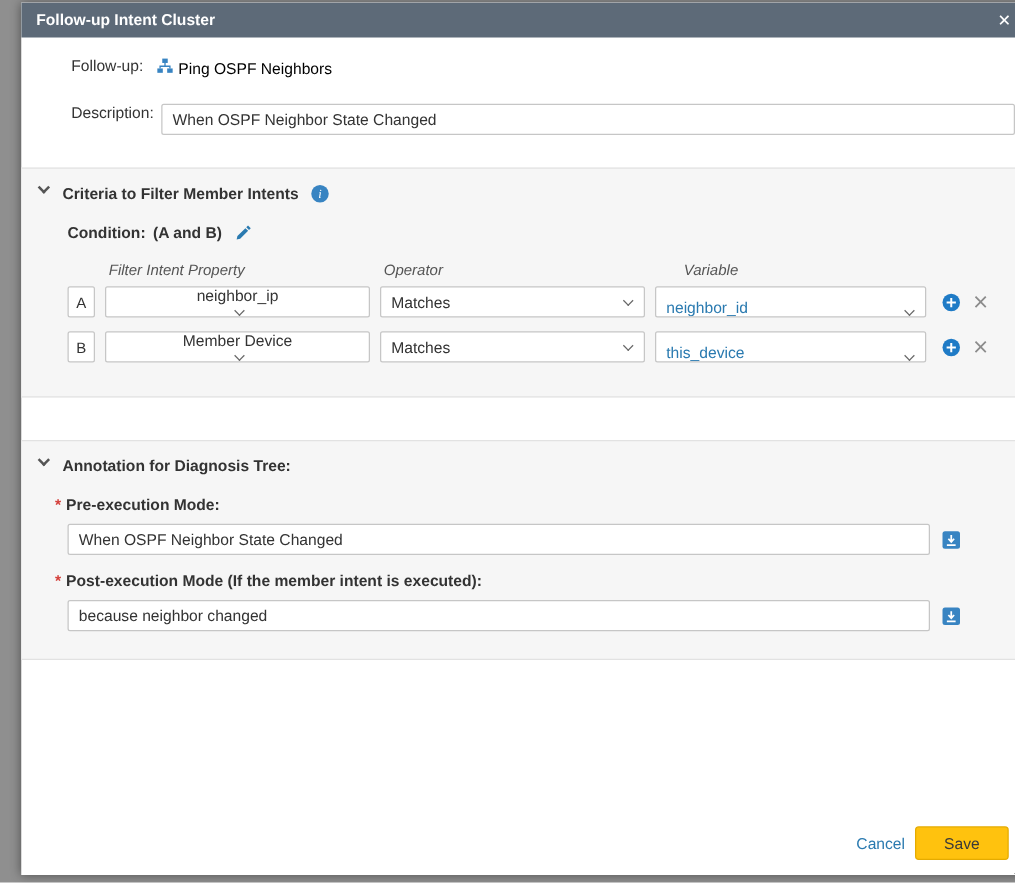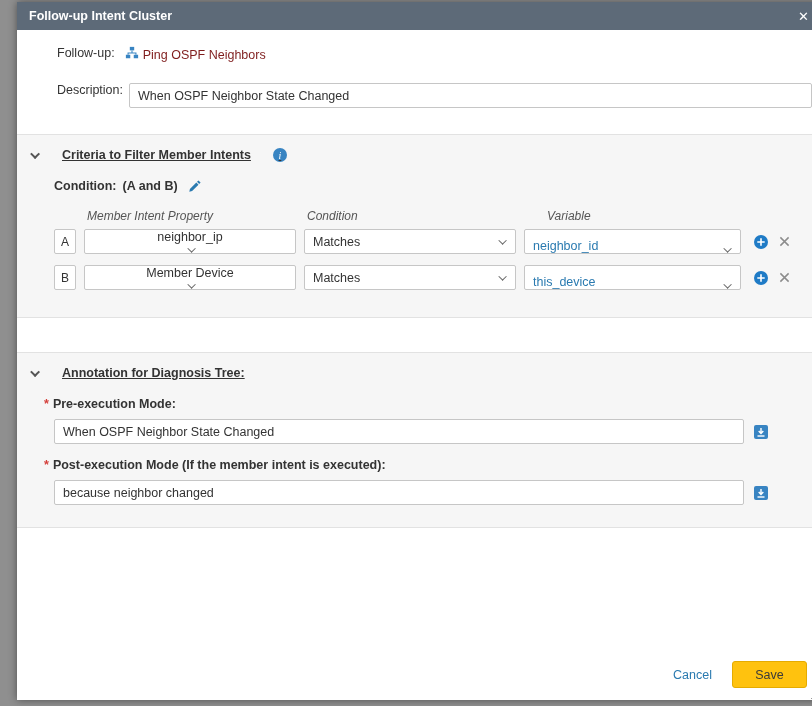--- a/index.html
+++ b/index.html
@@ -38,21 +38,21 @@
     cursor: pointer;
     line-height: 1;
     padding: 2px 4px;
   }
   .dialog-body { font-size: 12.5px; }
 
   .row { display: flex; align-items: flex-start; padding: 0 11px 0 15px; margin-left: 25px; }
   .followup-row { margin-top: 16px; }
   .followup-row .label { margin-right: 10px; }
   .followup-link-wrap { display: inline-flex; align-items: center; gap: 4px; }
-  .link { color: #7f1d1d; text-decoration: none; cursor: pointer; }
+  .link { color: #000000; text-decoration: none; cursor: pointer; }
 
   .desc-row { margin-top: 20px; }
   .desc-row .label { width: 72px; flex: none; }
   .text-input {
     height: 25px;
     border: 1px solid #c6c6c6;
     border-radius: 2px;
     font-family: inherit;
     font-size: 12.5px;
     color: #333;
@@ -62,21 +62,21 @@
   }
   .desc-input { flex: 1; }
 
   .section {
     margin-top: 26px;
     background: #f6f6f6;
     border-top: 1px solid #e2e2e2;
     border-bottom: 1px solid #e2e2e2;
     padding: 10px 16px 16px 16px;
   }
-  .section-header { display: flex; align-items: center; gap: 22px; cursor: pointer; padding: 3px 0; text-decoration: underline; }
+  .section-header { display: flex; align-items: flex-start; gap: 10px; cursor: pointer; padding: 3px 0; }
   .section-title { font-weight: bold; font-size: 12.5px; color: #333; }
   .chev {
     width: 7px; height: 7px;
     border-left: 2px solid #555;
     border-bottom: 2px solid #555;
     transform: rotate(-45deg) translateY(-2px);
     display: inline-block;
   }
   .info-icon {
     width: 14px; height: 14px;
@@ -150,21 +150,21 @@
   .req { color: #d43f3a; margin-right: 4px; font-weight: bold; }
   .field-row { display: flex; align-items: center; margin: 8px 0 0 21px; gap: 9px; }
   .annot-input { width: 690px; }
   .insert-var-icon { cursor: pointer; display: inline-flex; }
 
   .dialog-footer {
     position: absolute;
     right: 16px; bottom: 12px;
     display: flex;
     align-items: center;
-    gap: 20px;
+    gap: 8px;
     font-size: 12.5px;
   }
   .cancel-link { color: #2a7ab0; cursor: pointer; text-decoration: none; }
   .save-button {
     width: 75px; height: 27px;
     background: #ffc20e;
     border: 1px solid #e5ab00;
     border-radius: 3px;
     color: #3a3a3a;
     font-family: inherit;
@@ -225,22 +225,22 @@
           <span class="cond-value">(A and B)</span>
           <span class="edit-icon">
             <svg width="14" height="14" viewBox="0 0 16 16">
                 <path fill="#2a7ab0" d="M11.9 1.6l2.5 2.5-1.6 1.6-2.5-2.5 1.6-1.6zM9.5 4l2.5 2.5-7.3 7.3-3.2 0.7 0.7-3.2L9.5 4z"></path>
               </svg>
           </span>
         </div>
 
         <div class="columns-row">
           <span class="col-spacer"></span>
-          <span class="col-prop">Member Intent Property</span>
-          <span class="col-op">Condition</span>
+          <span class="col-prop">Filter Intent Property</span>
+          <span class="col-op">Operator</span>
           <span class="col-var">Variable</span>
         </div>
 
         <div class="crit-row">
           <span class="key-box">A</span>
           <div class="select sel-prop">
             <span class="select-text">neighbor_ip</span>
             <span class="sel-chev"></span>
           </div>
           <div class="select sel-op">

